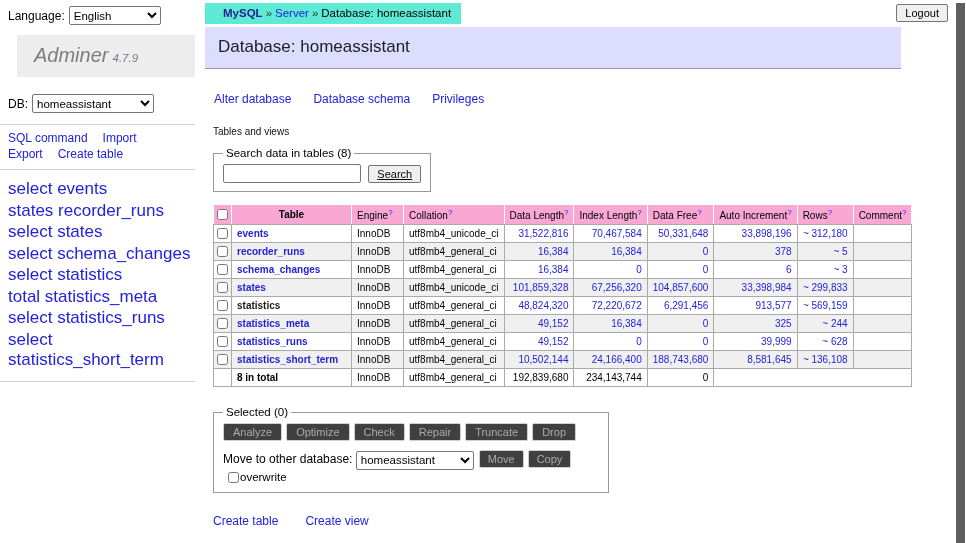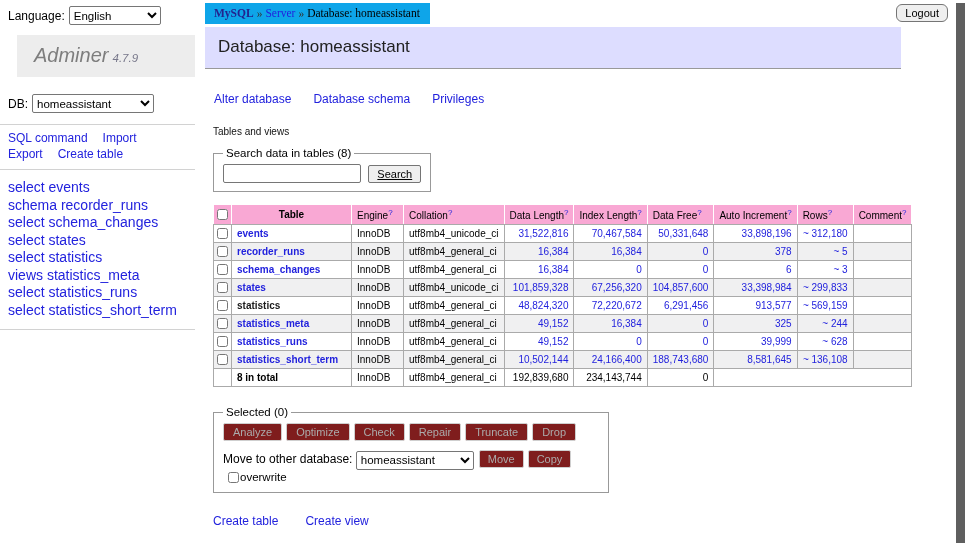--- a/index.html
+++ b/index.html
@@ -27,36 +27,36 @@
   h1.logo .ver { font-size: 11.5px; color: #77778a; margin-left: 4px; }
   .db-row { margin: 17px 0 0 8px; font-size: 12px; }
   .db-row select { width: 122px; margin-left: 4px; }
   .menu-links {
     margin: 11px 0 0 0; padding: 6px 0 7px 8px; line-height: 1.3; font-size: 12px;
     border-top: 1px solid #d2d2d2; border-bottom: 1px solid #d2d2d2;
   }
   .menu-line { display: block; }
   .menu-line a { margin-right: 15px; }
   .table-list { margin: 0; padding: 9px 0 10px 8px; border-bottom: 1px solid #d2d2d2;
-    font-size: 14px; }
+    font-size: 17px; }
   .table-list a { display: block; margin-bottom: 1.5px; }
 
   
   .breadcrumb {
-    position: absolute; left: 205px; top: 3px; background: #0ea5e9;
-    padding: 4px 10px 5px 9px; font-size: 11.5px; white-space: nowrap; font-family: Liberation Serif, serif;
+    position: absolute; left: 205px; top: 3px; background: #5eead4;
+    padding: 4px 10px 5px 18px; font-size: 11.5px; white-space: nowrap;
   }
   .breadcrumb .root { color: #23238f; font-weight: bold; }
   .breadcrumb .sep { color: #333; margin: 0 3px; }
-  .logout-btn { position: absolute; right: 18px; top: 4px; border-radius: 6px; }
+  .logout-btn { position: absolute; right: 18px; top: 4px; }
   button, .btn {
     font-family: inherit; font-size: 11px; padding: 2px 8px;
     background: #efefef; border: 1px solid #757575; border-radius: 2px; color: #000;
   }
-  button:disabled { color: #ababab; border-color: #cfcfcf; background: #7f1d1d; }
+  button:disabled { color: #ababab; border-color: #cfcfcf; background: #404040; }
 
   
   .main { position: absolute; left: 205px; top: 0; width: 745px; }
   h2.page-title {
     margin: 27px 0 0 0; width: 696px; background: #ddddff;
     border-bottom: 1px solid #999; padding: 10px 14px 11px 13px;
     font-size: 17px; font-weight: normal; color: #222;
   }
   .actions-row { margin: 23px 0 0 9px; font-size: 12px; }
   .actions-row a { margin-right: 22px; }
@@ -117,25 +117,25 @@
   <h1 class="logo"><span>Adminer</span><span class="ver">4.7.9</span></h1>
   <div class="db-row">
     <span>DB:</span><select><option>homeassistant</option></select>
   </div>
   <p class="menu-links">
       <span class="menu-line"><a>SQL command</a><a>Import</a></span>
       <span class="menu-line"><a>Export</a><a>Create table</a></span>
     </p>
   <p class="table-list">
       <a>select events</a>
-      <a>schema recorder_runs</a>
+      <a>states recorder_runs</a>
+      <a>select states</a>
       <a>select schema_changes</a>
-      <a>select states</a>
       <a>select statistics</a>
-      <a>views statistics_meta</a>
+      <a>total statistics_meta</a>
       <a>select statistics_runs</a>
       <a>select statistics_short_term</a>
     </p>
 </div>
 
 <span class="breadcrumb">
   <a class="root">MySQL</a><span class="sep">»</span><a>Server</a><span class="sep">»</span><span>Database: homeassistant</span>
 </span>
 <button class="logout-btn">Logout</button>
 

